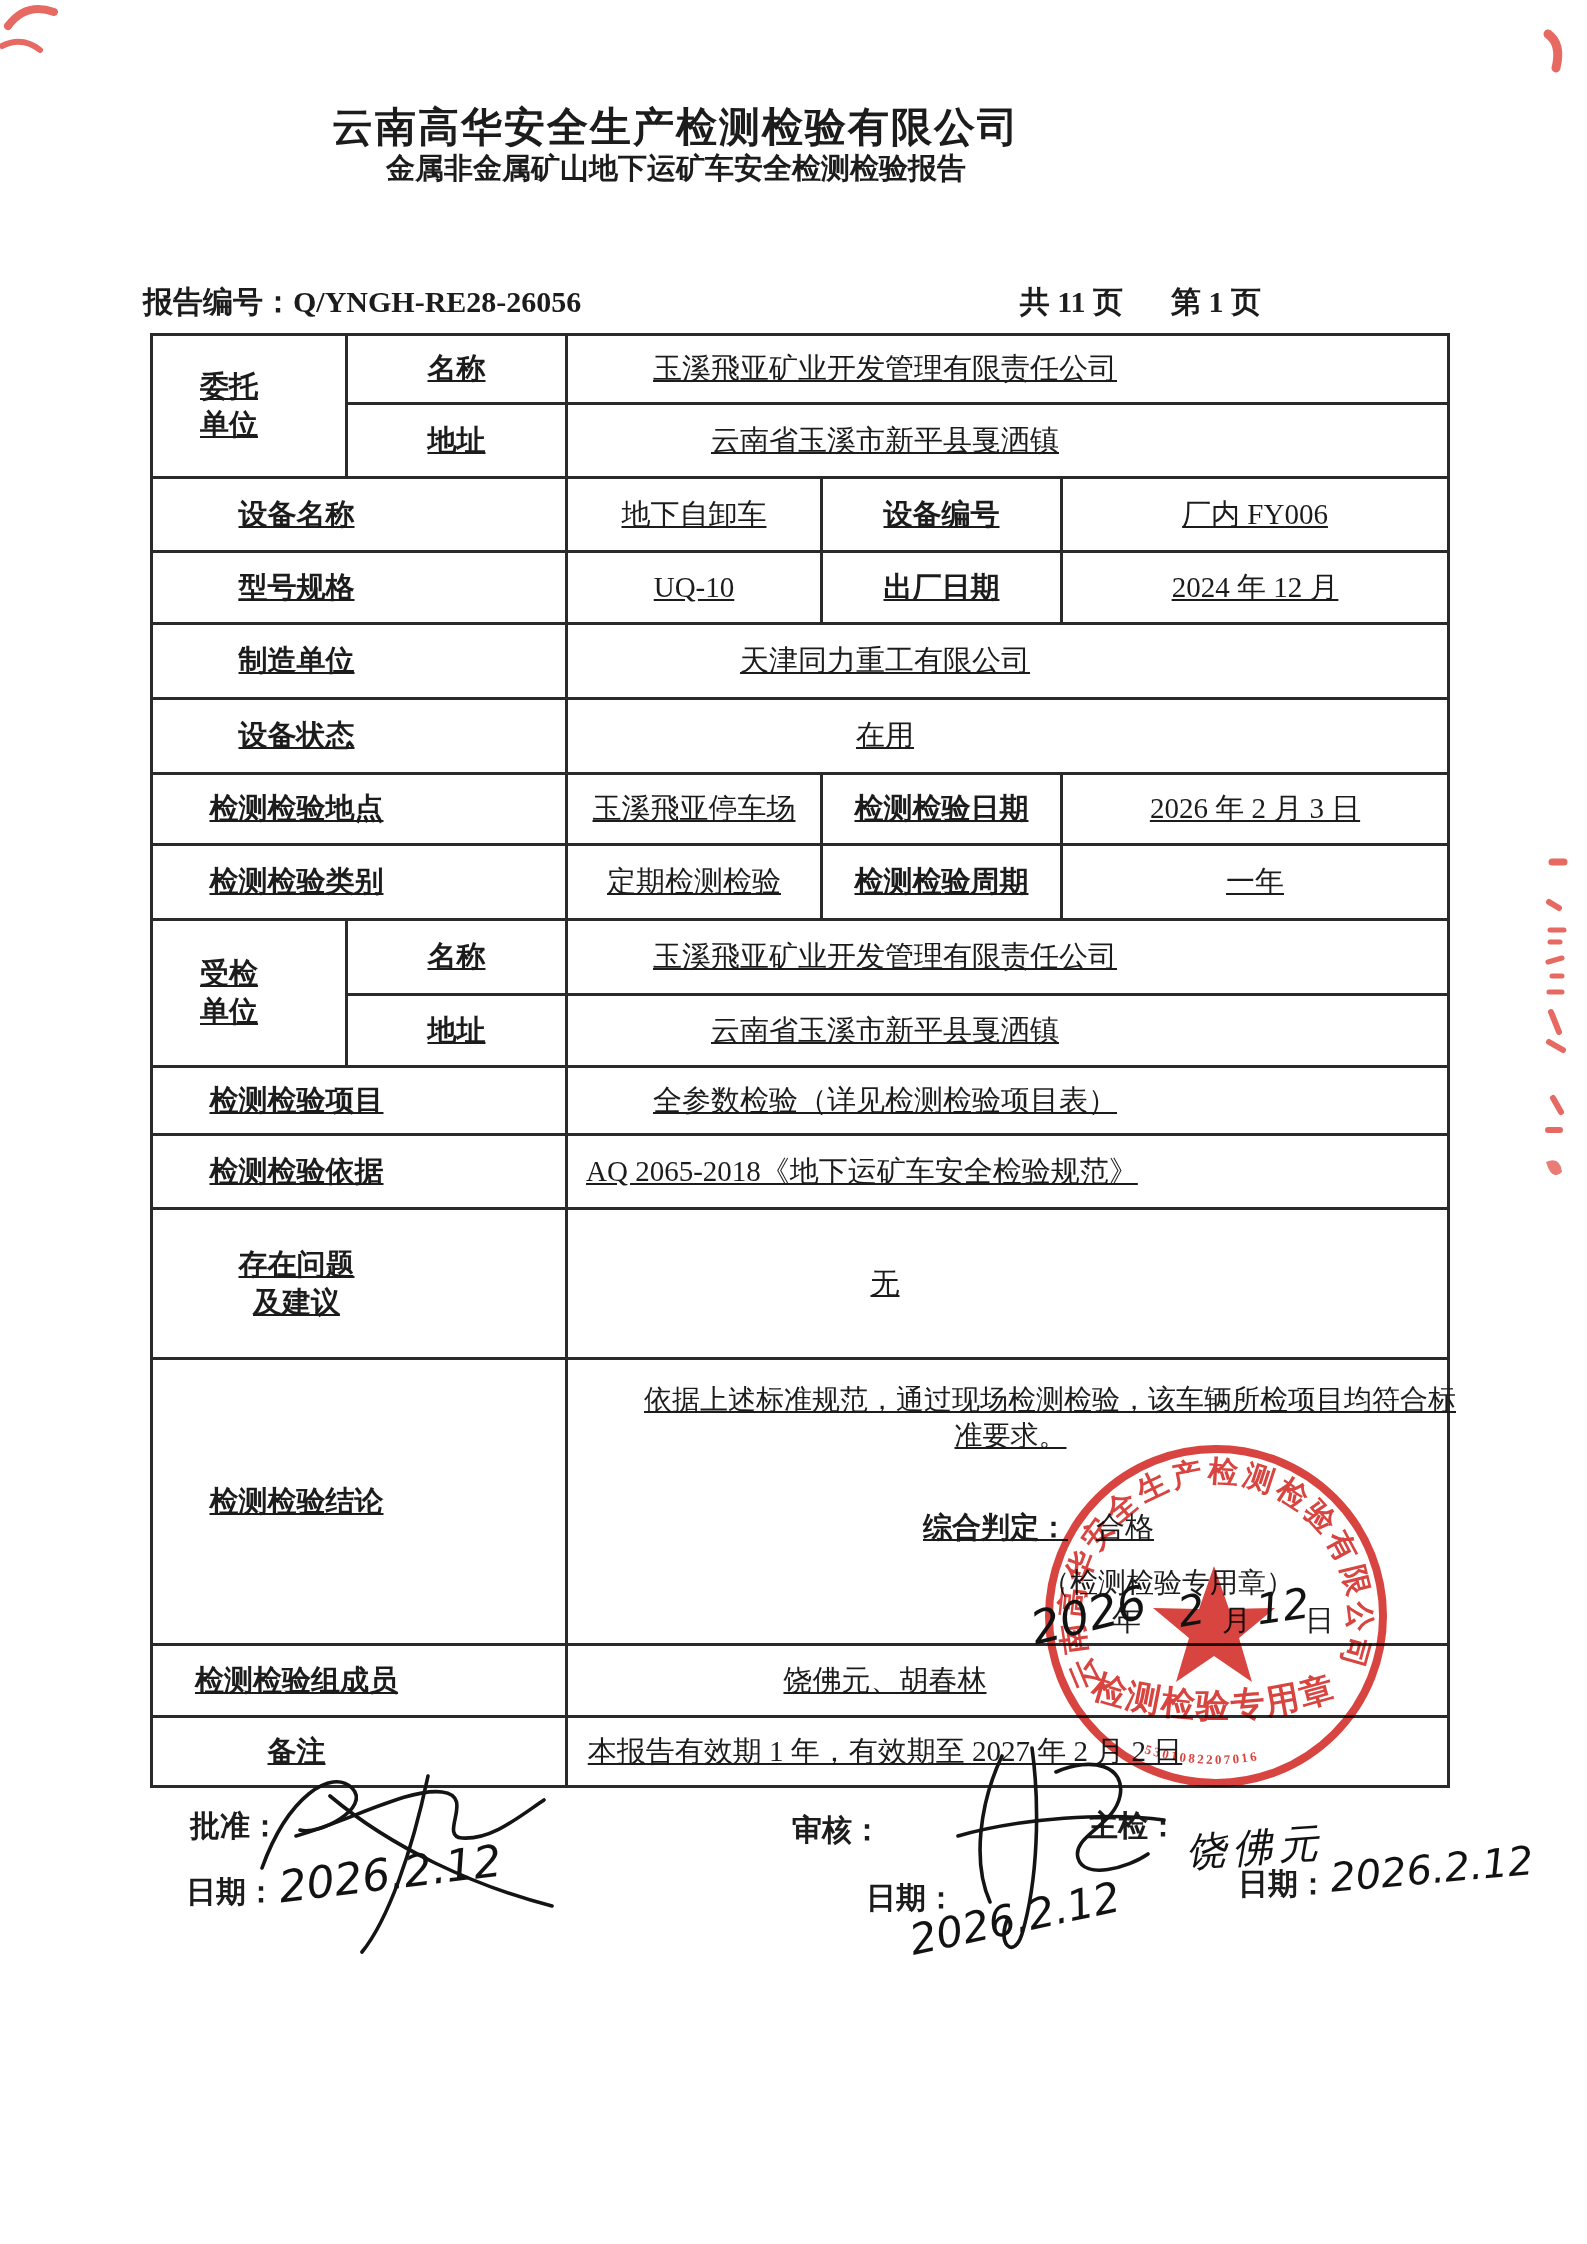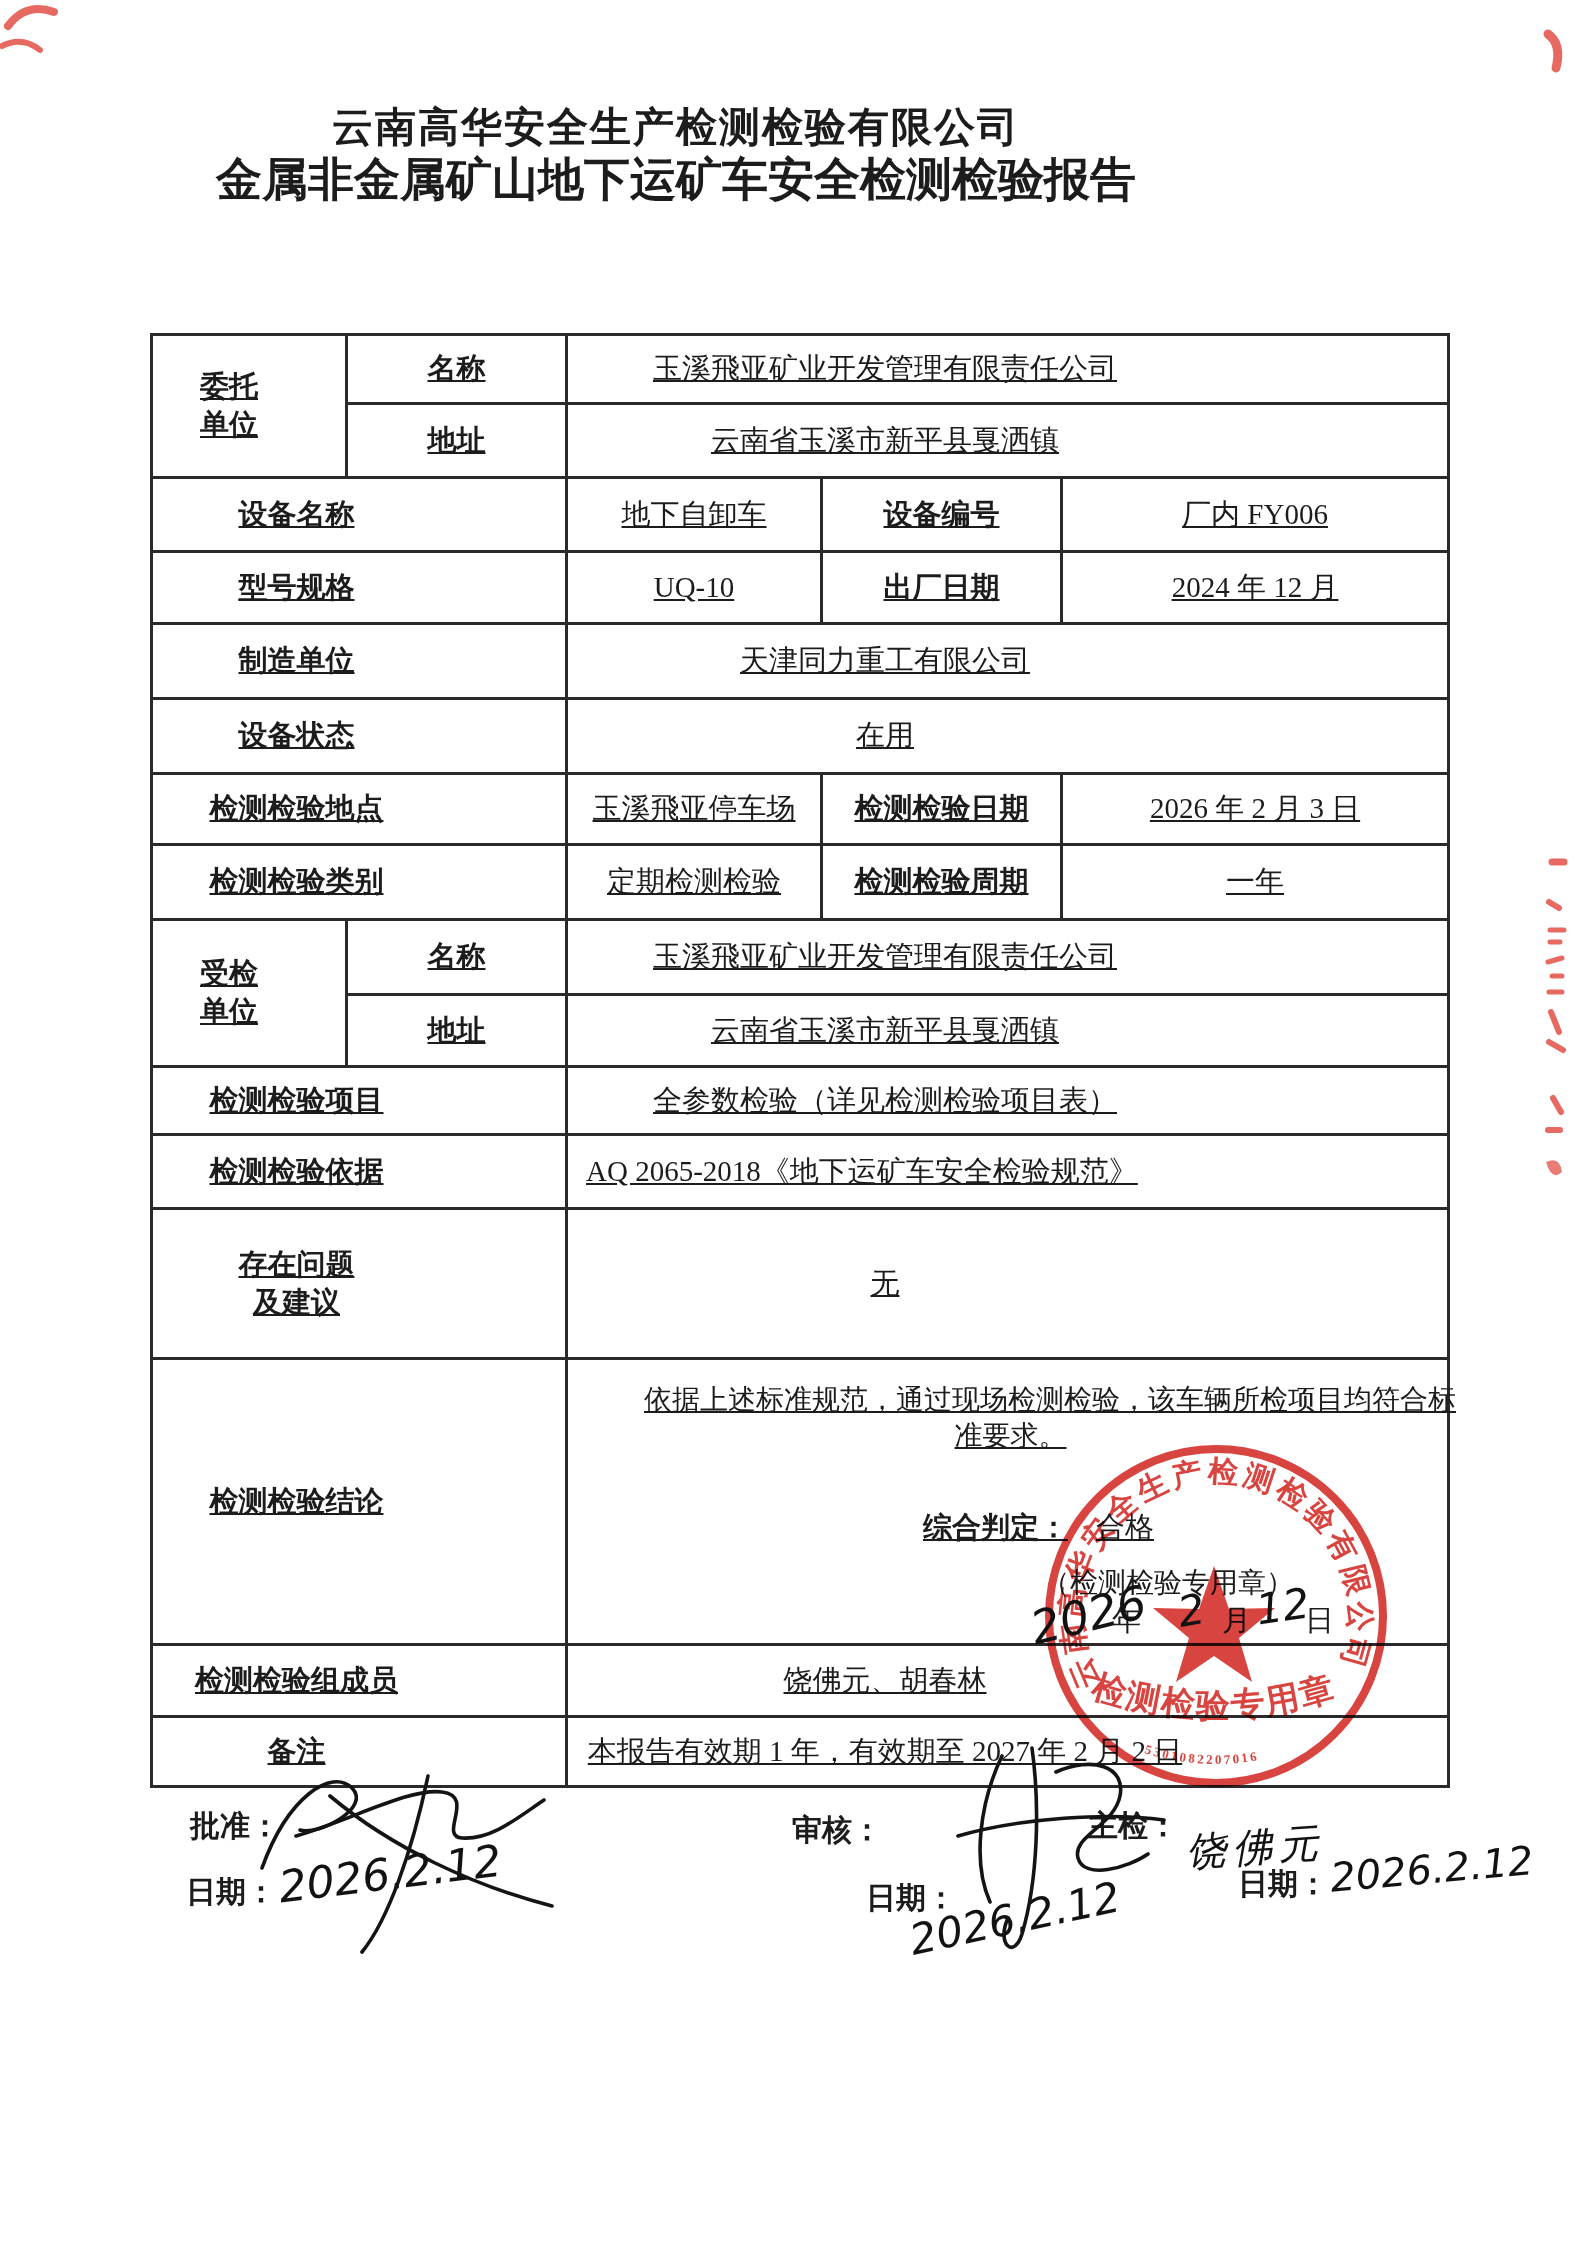--- a/index.html
+++ b/index.html
@@ -1,20 +1,20 @@
 <!DOCTYPE html>
 <html><head>
 <meta charset="utf-8">
 <style>
   html,body{margin:0;padding:0;background:#e8e8e8;}
   .page{position:relative;width:1587px;height:2244px;background:#ffffff;overflow:hidden;
         font-family:"Liberation Serif","DejaVu Serif",serif;color:#1c1c1c;}
   .abs{position:absolute;}
   .t1{top:100px;left:0;width:1352px;text-align:center;font-size:41px;font-weight:bold;letter-spacing:2px;}
-  .t2{top:149px;left:0;width:1352px;text-align:center;font-size:46px;font-weight:bold;}
+  .t2{top:149px;left:0;width:1352px;text-align:center;font-size:29px;font-weight:bold;}
   .repline{top:282px;left:143px;width:1118px;display:flex;justify-content:space-between;
            font-size:30px;font-weight:bold;}
   .pgroup{display:flex;gap:48px;}
   table.report{position:absolute;left:150px;top:333px;width:1297px;border-collapse:collapse;
                table-layout:fixed;border:3px solid #232323;text-decoration:underline;}
   table.report td{border:3px solid #2a2a2a;font-size:29px;text-align:center;vertical-align:middle;
                   padding:0;line-height:1.3;overflow:visible;}
   .lbl{font-weight:bold;}
   .lblpad{padding-right:125px !important;}
   .grouppad{padding-right:40px !important;}
@@ -37,20 +37,29 @@
   .sealtxt{font-family:"Liberation Serif",serif;font-weight:bold;}
 </style>
 </head>
 <body>
 
 <div class="page">
 
   <div class="abs t1">云南高华安全生产检测检验有限公司</div>
   <div class="abs t2">金属非金属矿山地下运矿车安全检测检验报告</div>
 
+  <div class="abs repline">
+    <span>
+      <span>报告编号：</span><span>Q/YNGH-RE28-26056</span>
+    </span>
+    <span class="pgroup">
+      <span>共 11 页</span>
+      <span>第 1 页</span>
+    </span>
+  </div>
 
   <table class="report">
     <colgroup>
         <col style="width:195px">
         <col style="width:220px">
         <col style="width:255px">
         <col style="width:240px">
         <col style="width:387px">
       </colgroup>
     <tbody>

